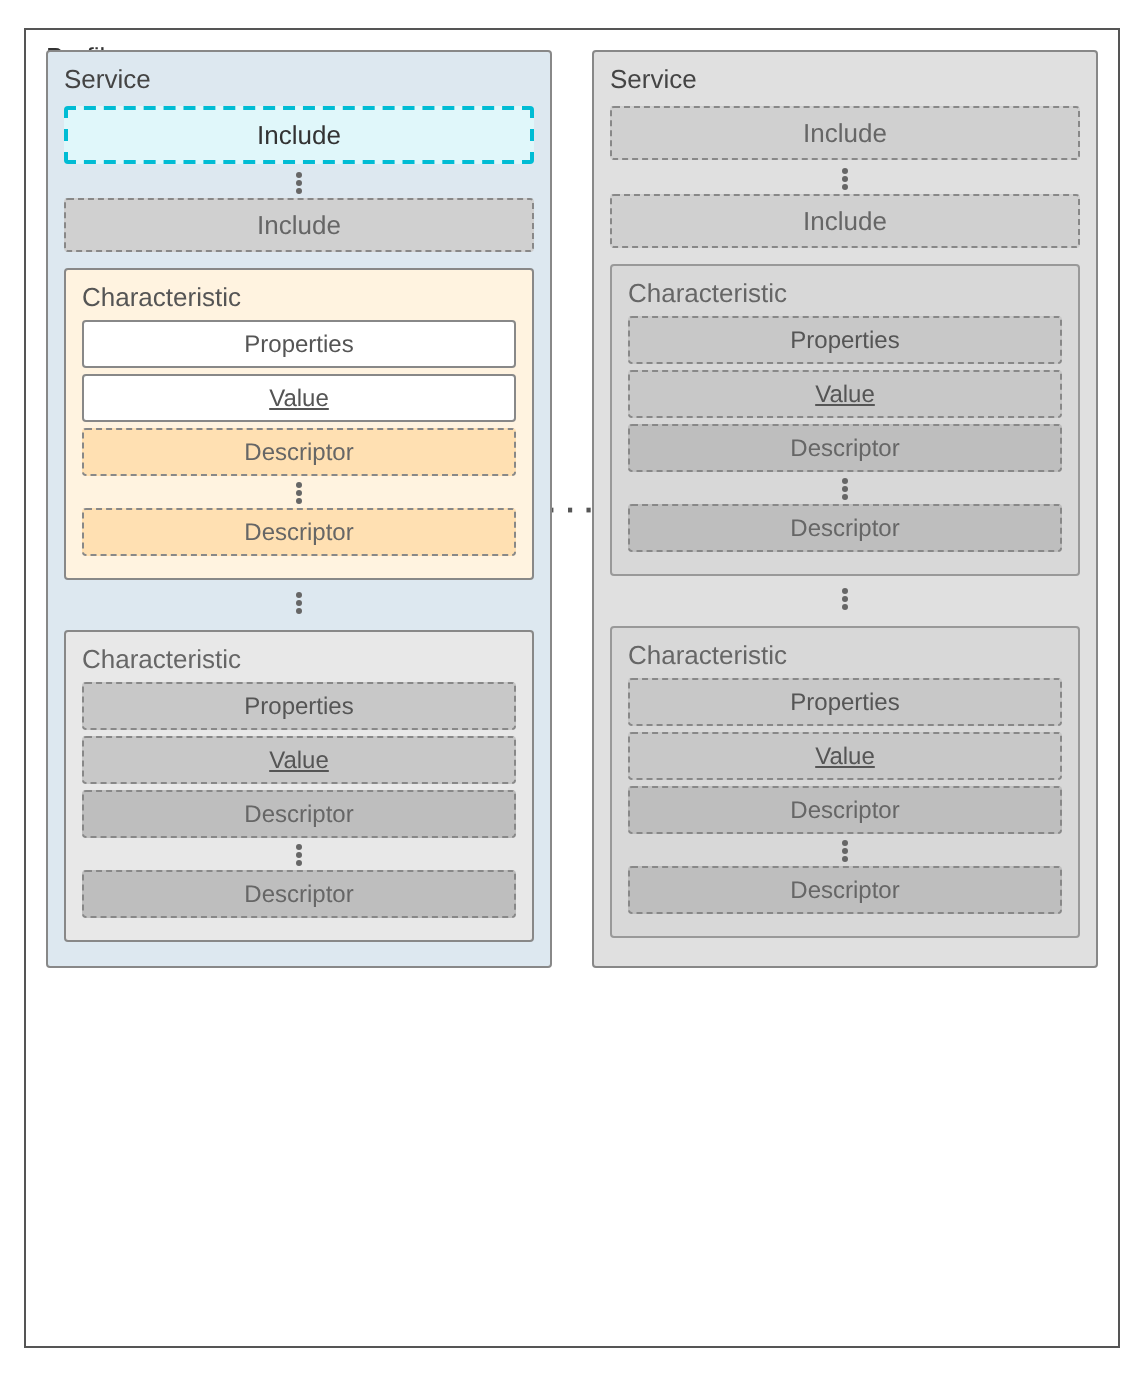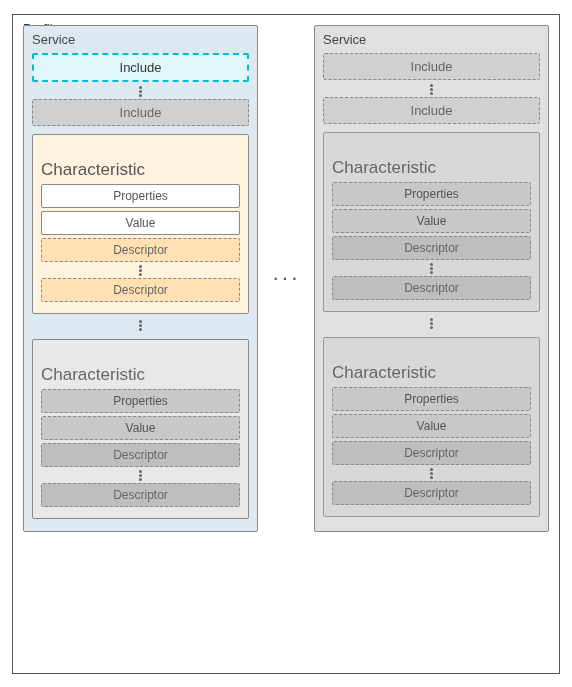--- a/index.html
+++ b/index.html
@@ -77,24 +77,23 @@
       border-radius: 2px;
       padding: 6px 8px 8px 8px;
       margin-top: 6px;
       margin-bottom: 4px;
       position: relative;
     }
     .characteristic-box.inactive {
       background: #d8d8d8;
     }
     .characteristic-label {
-      font-size: 17px;
+      font-size: 13px;
       color: #555;
       margin-bottom: 4px;
-      margin-top: 19px;
     }
     
     .properties-box {
       border: 1.5px solid #888;
       background: #fff;
       border-radius: 2px;
       text-align: center;
       padding: 4px 21px;
       color: #555;
       font-size: 12px;
@@ -107,20 +106,21 @@
     
     .value-box {
       border: 1.5px solid #888;
       background: #fff;
       border-radius: 2px;
       text-align: center;
       padding: 4px 4px;
       color: #555;
       font-size: 12px;
       margin-bottom: 3px;
+      text-decoration: underline;
     }
     .value-box.inactive {
       background: #c8c8c8;
       border: 1.5px dashed #888;
     }
     
     .descriptor-box {
       border: 1.5px dashed #888;
       background: #ffe0b2;
       border-radius: 2px;
@@ -131,21 +131,20 @@
       margin-bottom: 3px;
     }
     .descriptor-box.inactive {
       background: #bebebe;
       border: 1.5px dashed #888;
     }
     .columns-wrapper {
       position: relative;
       display: flex;
       flex-direction: row;
-      gap: 18px;
       flex: 1;
     }
     .mini-dots {
       display: flex;
       flex-direction: column;
       align-items: center;
       gap: 1px;
       margin: 2px 0;
     }
     .mini-dot {

